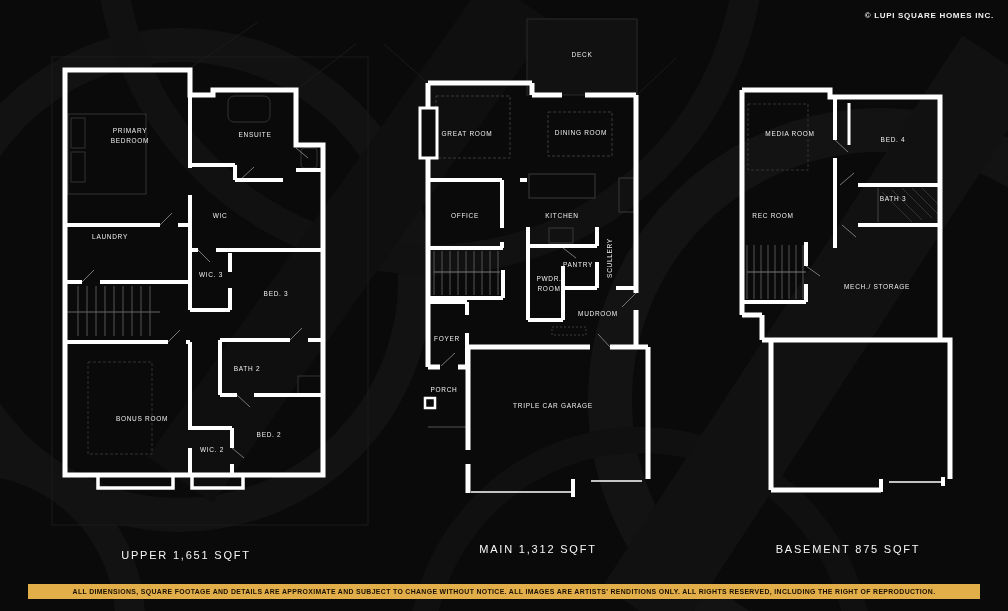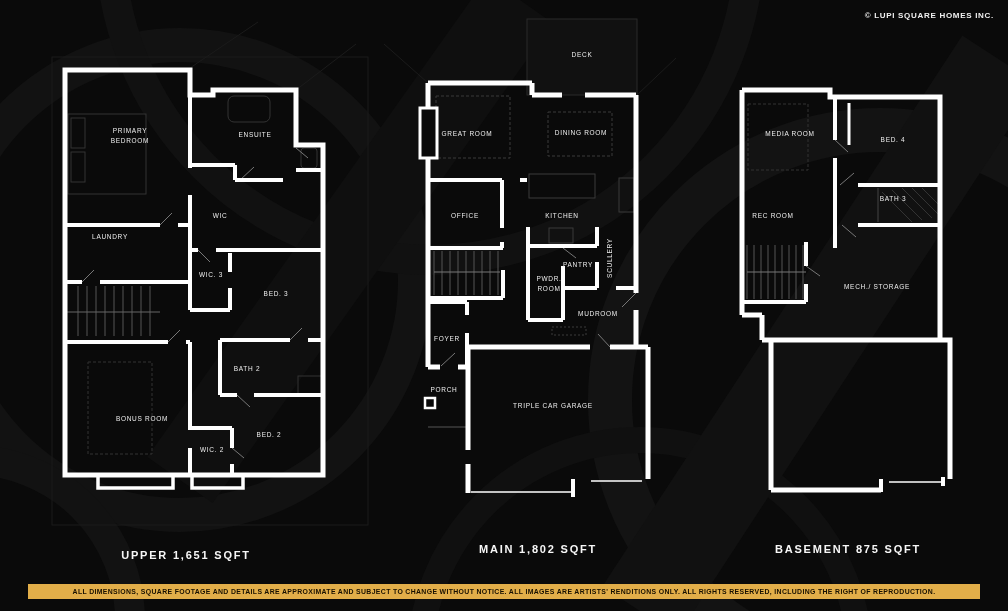--- a/index.html
+++ b/index.html
@@ -4,21 +4,21 @@
 <style>
   html,body{margin:0;padding:0;background:#000;}
   #canvas{position:relative;width:1008px;height:611px;background:#0a0a0a;overflow:hidden;
           font-family:"Liberation Sans",sans-serif;}
   svg{position:absolute;display:block;}
   .plan{position:absolute;}
   .room-label{position:absolute;transform:translate(-50%,-50%);color:#ededed;
       font-size:6.5px;font-weight:500;letter-spacing:.7px;line-height:1.55;
       white-space:pre-line;text-align:center;pointer-events:none;}
   .room-label.rot{transform:translate(-50%,-50%) rotate(-90deg);}
-  .caption{position:absolute;transform:translateX(-50%);color:#f7f7f7;font-weight:bold;
+  .caption{position:absolute;transform:translateX(-50%);color:#f7f7f7;font-weight:normal;
       font-size:11px;letter-spacing:1.8px;white-space:nowrap;}
   #copyright{position:absolute;top:11px;right:14px;color:#f0f0f0;font-size:8px;
       font-weight:bold;letter-spacing:.7px;}
   #banner{position:absolute;left:28px;top:584px;width:952px;height:15px;
       text-align:center;line-height:15.5px;font-size:6.9px;font-weight:bold;
       letter-spacing:.35px;white-space:nowrap;}
 </style>
 </head>
 <body>
 
@@ -180,19 +180,19 @@
       <path d="M889,482 H943" stroke="#fff" stroke-width="1.5"></path>
     </svg>
   <div class="room-label" style="left: 60px; top: 52px;">MEDIA ROOM</div>
       <div class="room-label" style="left: 163px; top: 58px;">BED. 4</div>
       <div class="room-label" style="left: 43px; top: 134px;">REC ROOM</div>
       <div class="room-label" style="left: 163px; top: 117px;">BATH 3</div>
       <div class="room-label" style="left: 147px; top: 205px;">MECH./ STORAGE</div>
     </div>
 
   <div class="caption" style="left:186px;top:549px;">UPPER 1,651 SQFT</div>
-  <div class="caption" style="left:538px;top:543px;">MAIN 1,802 SQFT</div>
+  <div class="caption" style="left:538px;top:543px;">MAIN 1,312 SQFT</div>
   <div class="caption" style="left:848px;top:543px;">BASEMENT 875 SQFT</div>
 
   <div id="copyright">© LUPI SQUARE HOMES INC.</div>
 
   <div id="banner" style="background: rgb(226, 174, 73); color: rgb(24, 16, 0);">ALL DIMENSIONS, SQUARE FOOTAGE AND DETAILS ARE APPROXIMATE AND SUBJECT TO CHANGE WITHOUT NOTICE. ALL IMAGES ARE ARTISTS' RENDITIONS ONLY. ALL RIGHTS RESERVED, INCLUDING THE RIGHT OF REPRODUCTION.</div>
 </div>
 
 </body></html>

